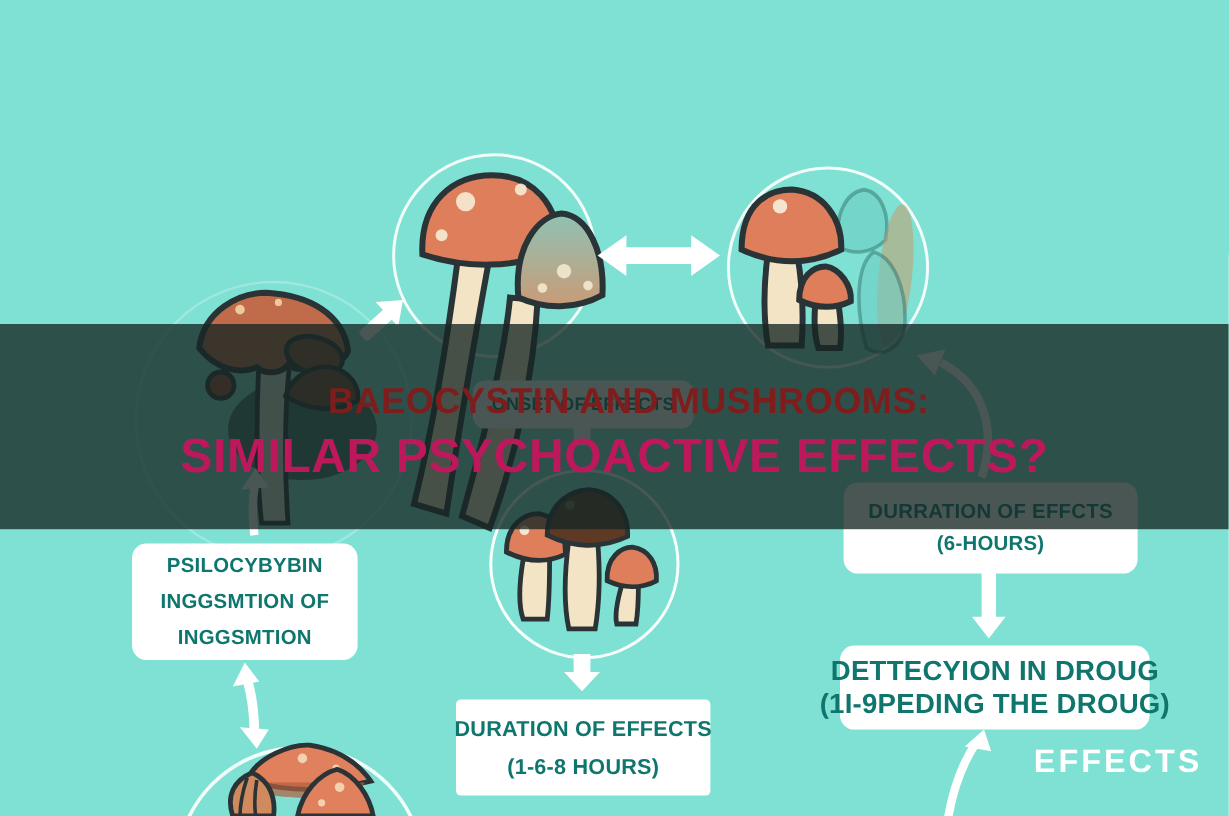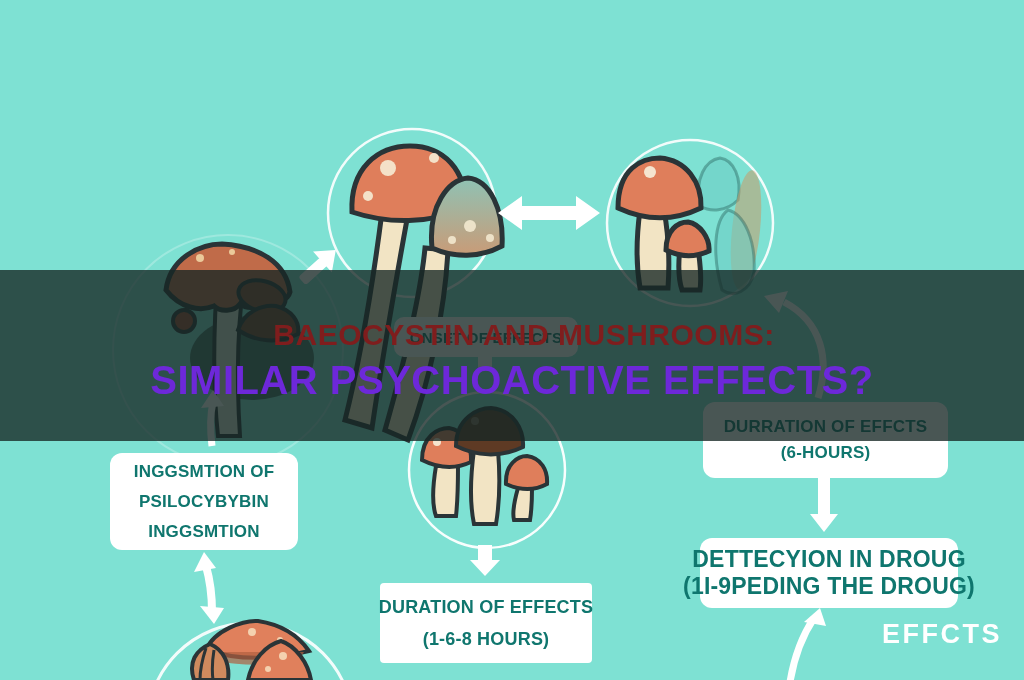--- a/index.html
+++ b/index.html
@@ -23,21 +23,21 @@
   .banner{
     position:absolute;left:0;top:270px;width:1024px;height:171px;z-index:2;
     background:rgba(22,38,36,0.78);
   }
   .title1{
     position:absolute;z-index:3;left:12px;top:318px;width:1024px;text-align:center;
     color:#7f1d1d;font-size:30px;font-weight:bold;letter-spacing:0.5px;white-space:nowrap;
   }
   .title2{
     position:absolute;z-index:3;left:0;top:358px;width:1024px;text-align:center;
-    color:#6d28d9;font-size:40px;font-weight:bold;letter-spacing:0.5px;white-space:nowrap;
+    color:#be185d;font-size:40px;font-weight:bold;letter-spacing:0.5px;white-space:nowrap;
   }
   .watermark{
     position:absolute;z-index:3;right:22px;top:619px;
     color:#FFFFFF;font-size:27px;font-weight:bold;letter-spacing:2.5px;white-space:nowrap;
   }
 </style>
 </head>
 <body>
 
 <div class="stage">
@@ -156,35 +156,35 @@
   <div class="box onset-box">
     <span class="bl">ONSET OF EFFECTS</span>
   </div>
 
   <div class="box durration-right-box">
     <span class="bl">DURRATION OF EFFCTS</span>
     <span class="bl">(6-HOURS)</span>
   </div>
 
   <div class="box ingestion-box">
+    <span class="bl">PSILOCYBYBIN</span>
     <span class="bl">INGGSMTION OF</span>
-    <span class="bl">PSILOCYBYBIN</span>
     <span class="bl">INGGSMTION</span>
   </div>
 
   <div class="box detection-box">
     <span class="bl">DETTECYION IN DROUG</span>
     <span class="bl">(1I-9PEDING THE DROUG)</span>
   </div>
 
   <div class="box duration-center-box">
     <span class="bl">DURATION OF EFFECTS</span>
     <span class="bl">(1-6-8 HOURS)</span>
   </div>
 
   <div class="banner"></div>
 
   <div class="title1">BAEOCYSTIN AND MUSHROOMS:</div>
   <div class="title2">SIMILAR PSYCHOACTIVE EFFECTS?</div>
 
-  <div class="watermark">EFFCTS</div>
+  <div class="watermark">EFFECTS</div>
 
 </div>
 
 </body></html>

